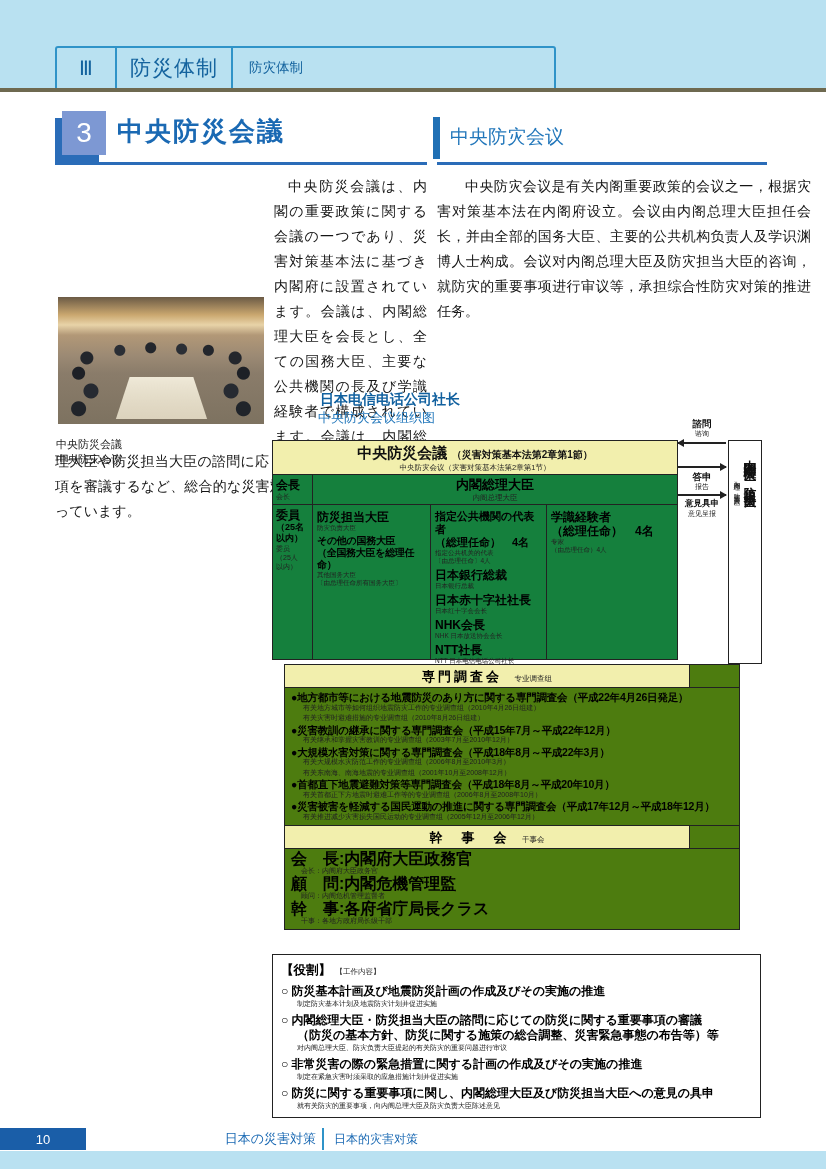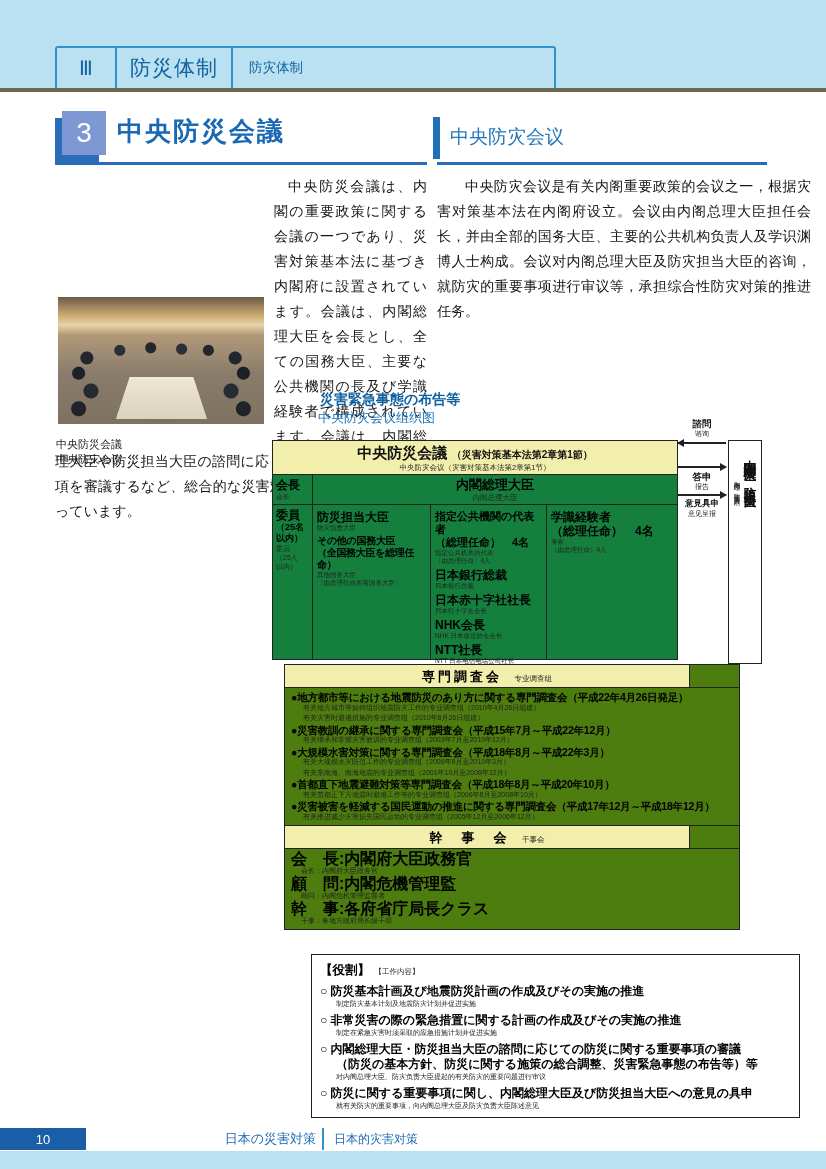--- a/index.html
+++ b/index.html
@@ -94,21 +94,21 @@
   .com-jp{font-size:10.5px;font-weight:bold;line-height:11.5px;letter-spacing:-0.2px;}
   .com-cn{font-size:7px;line-height:8.5px;color:#222;margin-left:12px;}
   .sec-band{border-top:1px solid #222;border-bottom:1px solid #222;}
   .sec-list{padding:3px 4px 2px 6px;}
   .sec-item{margin-bottom:2px;}
   .sec-jp{font-size:16px;font-weight:bold;line-height:14px;}
   .sec-cn{font-size:7px;line-height:9px;color:#222;margin-left:10px;}
 
   
   .roles{position:absolute;left:272px;top:954px;width:489px;border:1px solid #222;
-         box-sizing:border-box;padding:5px 8px 7px;background:#fff;margin-left:39px;}
+         box-sizing:border-box;padding:5px 8px 7px;background:#fff;}
   .roles-h .jp{font-size:12.5px;font-weight:bold;}
   .roles-h .cn{font-size:7.5px;color:#222;}
   .role-item{margin-top:5px;}
   .role-jp{font-size:12px;font-weight:bold;line-height:15px;padding-left:16px;text-indent:-16px;}
   .role-cn{font-size:7px;line-height:9px;color:#222;margin-left:16px;}
 
   
   .arrow-zone{position:absolute;left:676px;top:418px;width:52px;height:110px;}
   .az-lab{position:absolute;width:52px;text-align:center;color:#111;}
   .az-jp{font-size:9.5px;font-weight:bold;}
@@ -160,21 +160,21 @@
   <div class="intro-jp">
     <div class="photo"></div>
     <span>中央防災会議は、内閣の重要政策に関する会議の一つであり、災害対策基本法に基づき内閣府に設置されています。会議は、内閣総理大臣を会長とし、全ての国務大臣、主要な公共機関の長及び学識経験者で構成されています。会議は、内閣総理大臣や防災担当大臣の諮問に応じて防災に関する重要事項を審議するなど、総合的な災害対策を推進する役割を担っています。</span>
   </div>
   <div class="photo-caption">
     <div>中央防災会議</div>
     <div>中央防灾会议</div>
   </div>
   <div class="intro-cn">中央防灾会议是有关内阁重要政策的会议之一，根据灾害对策基本法在内阁府设立。会议由内阁总理大臣担任会长，并由全部的国务大臣、主要的公共机构负责人及学识渊博人士构成。会议对内阁总理大臣及防灾担当大臣的咨询，就防灾的重要事项进行审议等，承担综合性防灾对策的推进任务。</div>
 
-  <div class="chart-title-jp">災害緊急事態の布告等</div>
+  <div class="chart-title-jp">日本电信电话公司社长</div>
   <div class="chart-title-cn">中央防灾会议组织图</div>
 
   <div class="chart-top">
     <div class="c-header">
       <div>
         <span class="jp">中央防災会議</span>
         <span class="jpnote">（災害対策基本法第2章第1節）</span>
       </div>
       <div class="cn">中央防灾会议（灾害对策基本法第2章第1节）</div>
     </div>
@@ -323,27 +323,27 @@
   <div class="roles">
     <div class="roles-h">
       <span class="jp">【役割】</span>
       <span class="cn">【工作内容】</span>
     </div>
     <div class="role-item">
       <div class="role-jp pre">○ 防災基本計画及び地震防災計画の作成及びその実施の推進</div>
       <div class="role-cn">制定防灾基本计划及地震防灾计划并促进实施</div>
     </div>
     <div class="role-item">
-      <div class="role-jp pre">○ 非常災害の際の緊急措置に関する計画の作成及びその実施の推進</div>
-      <div class="role-cn">制定在紧急灾害时须采取的应急措施计划并促进实施</div>
-    </div>
-    <div class="role-item">
       <div class="role-jp pre">○ 内閣総理大臣・防災担当大臣の諮問に応じての防災に関する重要事項の審議
 （防災の基本方針、防災に関する施策の総合調整、災害緊急事態の布告等）等</div>
       <div class="role-cn">对内阁总理大臣、防灾负责大臣提起的有关防灾的重要问题进行审议</div>
+    </div>
+    <div class="role-item">
+      <div class="role-jp pre">○ 非常災害の際の緊急措置に関する計画の作成及びその実施の推進</div>
+      <div class="role-cn">制定在紧急灾害时须采取的应急措施计划并促进实施</div>
     </div>
     <div class="role-item">
       <div class="role-jp pre">○ 防災に関する重要事項に関し、内閣総理大臣及び防災担当大臣への意見の具申</div>
       <div class="role-cn">就有关防灾的重要事项，向内阁总理大臣及防灾负责大臣陈述意见</div>
     </div>
   </div>
 
   <div class="f-num">10</div>
   <div class="f-jp">日本の災害対策</div>
   <div class="f-div"></div>

